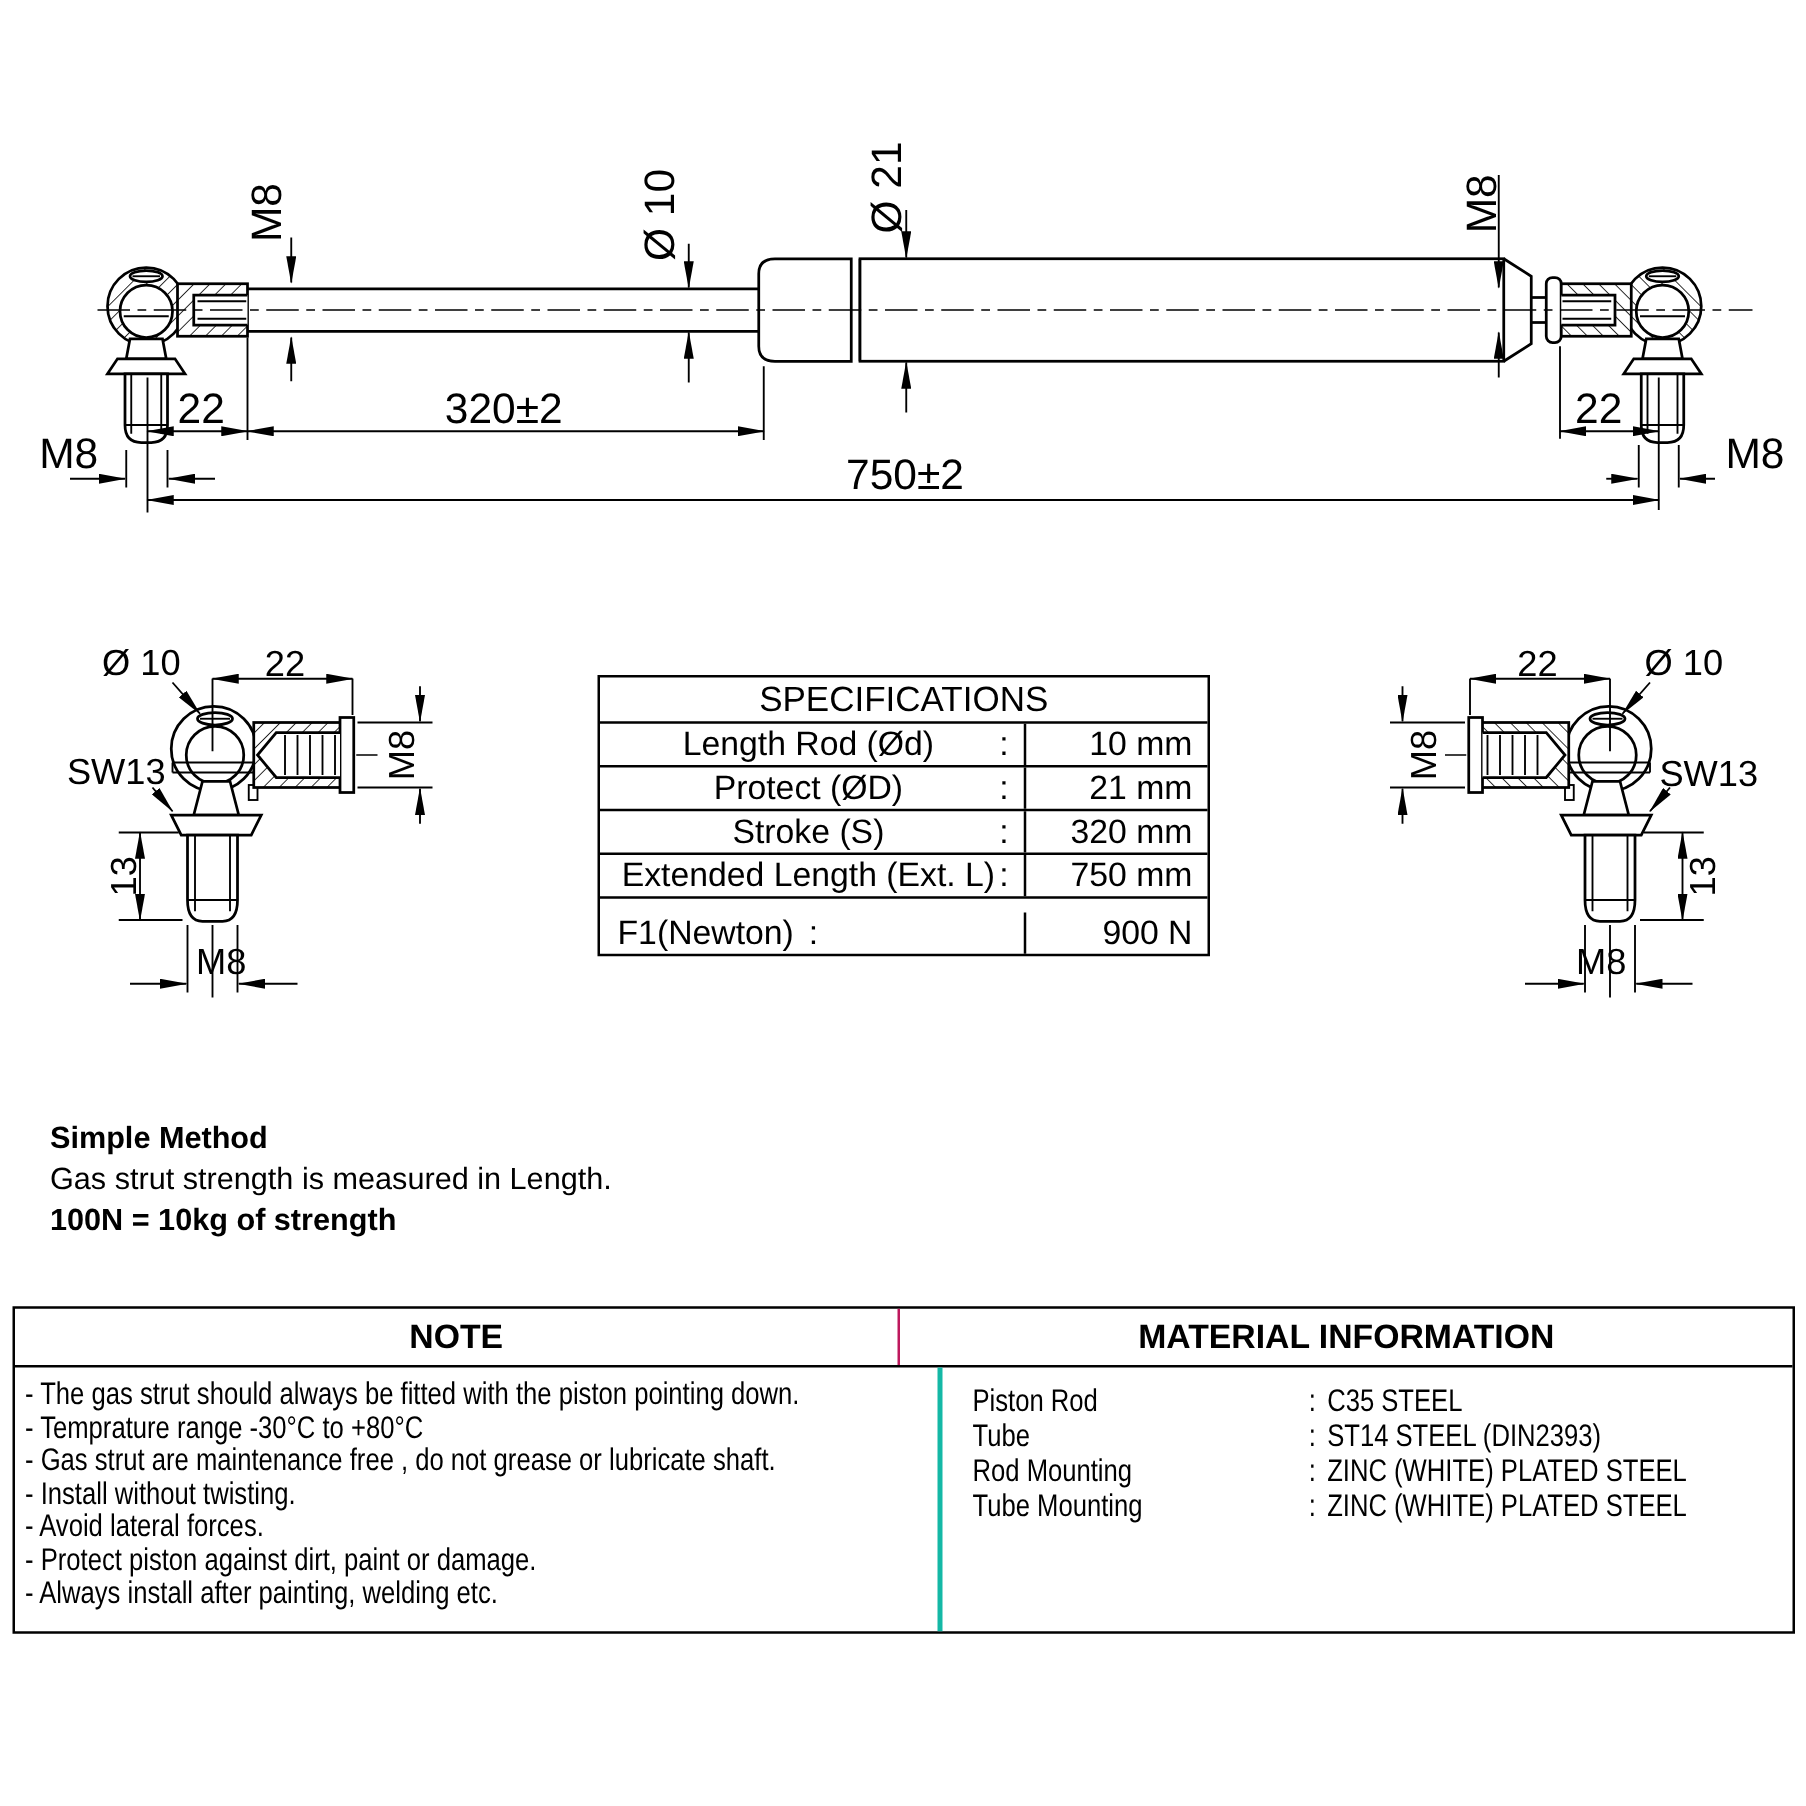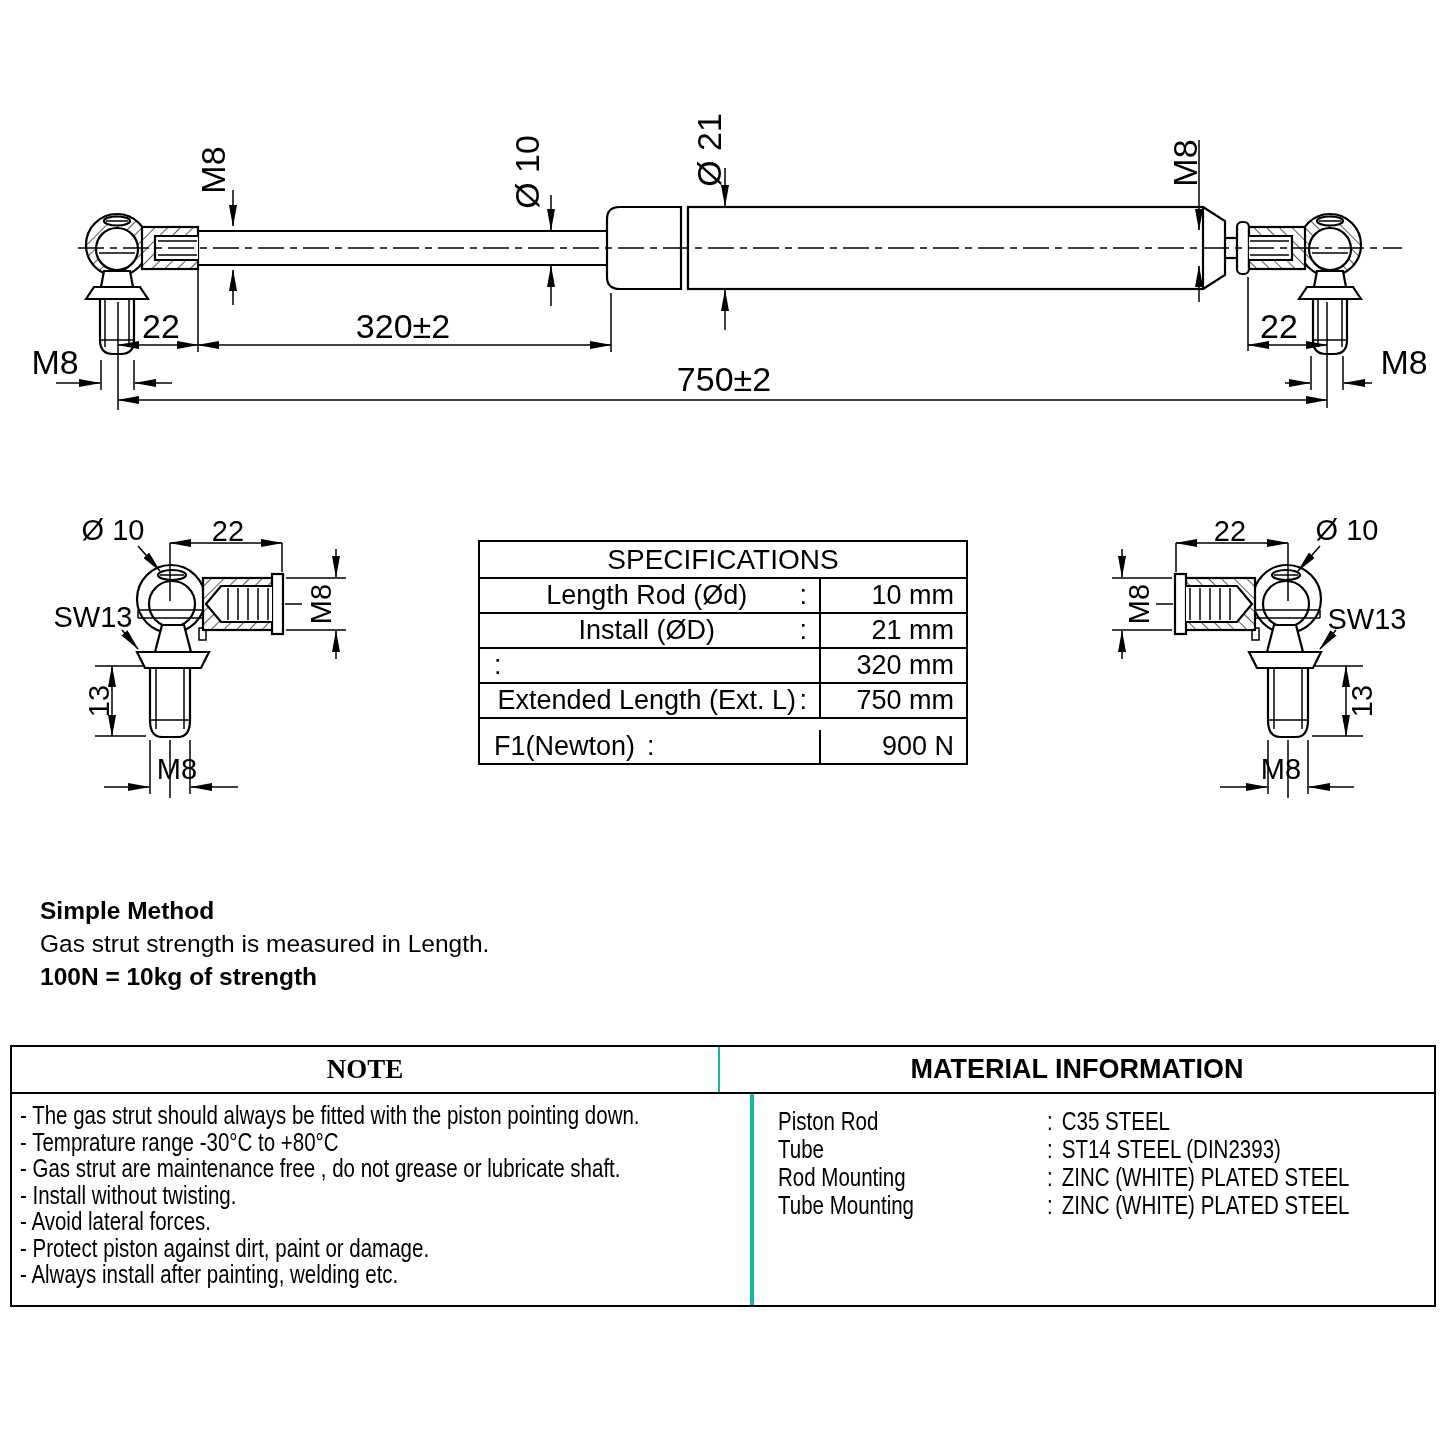--- a/index.html
+++ b/index.html
@@ -34,21 +34,21 @@
 
   
   .simple{position:absolute;left:40px;top:894px;font-size:24.5px;line-height:33px;white-space:nowrap;}
   .simple .b{font-weight:bold;}
 
   
   .btable{position:absolute;left:10px;top:1045px;width:1426px;height:262px;
           border:2px solid #000;box-sizing:border-box;display:flex;flex-direction:column;background:#fff;}
   .bhead{display:flex;height:45px;border-bottom:2px solid #000;flex:0 0 auto;}
   .hcell{display:flex;align-items:center;justify-content:center;font-weight:bold;font-size:27px;}
-  .hcell.hl{width:708px;border-right:2px solid #14b8a6;box-sizing:border-box;font-family:Liberation Serif, serif;}
+  .hcell.hl{width:708px;border-right:2px solid #be185d;box-sizing:border-box;}
   .hcell.hr{flex:1;}
   .bbody{flex:1;display:flex;}
   .bcol{box-sizing:border-box;overflow:hidden;}
   .bcol.bl{width:742px;border-right:4px solid #14b8a6;padding:8px 0 0 8px;}
   .bcol.br{flex:1;padding:13px 0 0 24px;}
   .nwrap{transform:scaleX(0.82);transform-origin:0 0;width:850px;}
   .nline{font-size:25px;line-height:26.5px;white-space:nowrap;}
   .mwrap{transform:scaleX(0.82);transform-origin:0 0;width:860px;}
   .mrow{display:flex;font-size:25px;line-height:28px;white-space:nowrap;}
   .mlbl{width:328px;flex:0 0 auto;}
@@ -212,27 +212,28 @@
     <div class="stitle">SPECIFICATIONS</div>
     <div class="srow">
       <div class="c1">
         <span class="lbl">Length Rod (Ød)</span>
         <span class="colon">:</span>
       </div>
       <div class="c2">10 mm</div>
     </div>
     <div class="srow">
       <div class="c1">
-        <span class="lbl">Install (ØD)</span>
+        <span class="lbl">Protect (ØD)</span>
         <span class="colon">:</span>
       </div>
       <div class="c2">21 mm</div>
     </div>
     <div class="srow">
       <div class="c1">
+        <span class="lbl">Stroke (S)</span>
         <span class="colon">:</span>
       </div>
       <div class="c2">320 mm</div>
     </div>
     <div class="srow">
       <div class="c1">
         <span class="lbl">Extended Length (Ext. L)</span>
         <span class="colon">:</span>
       </div>
       <div class="c2">750 mm</div>

